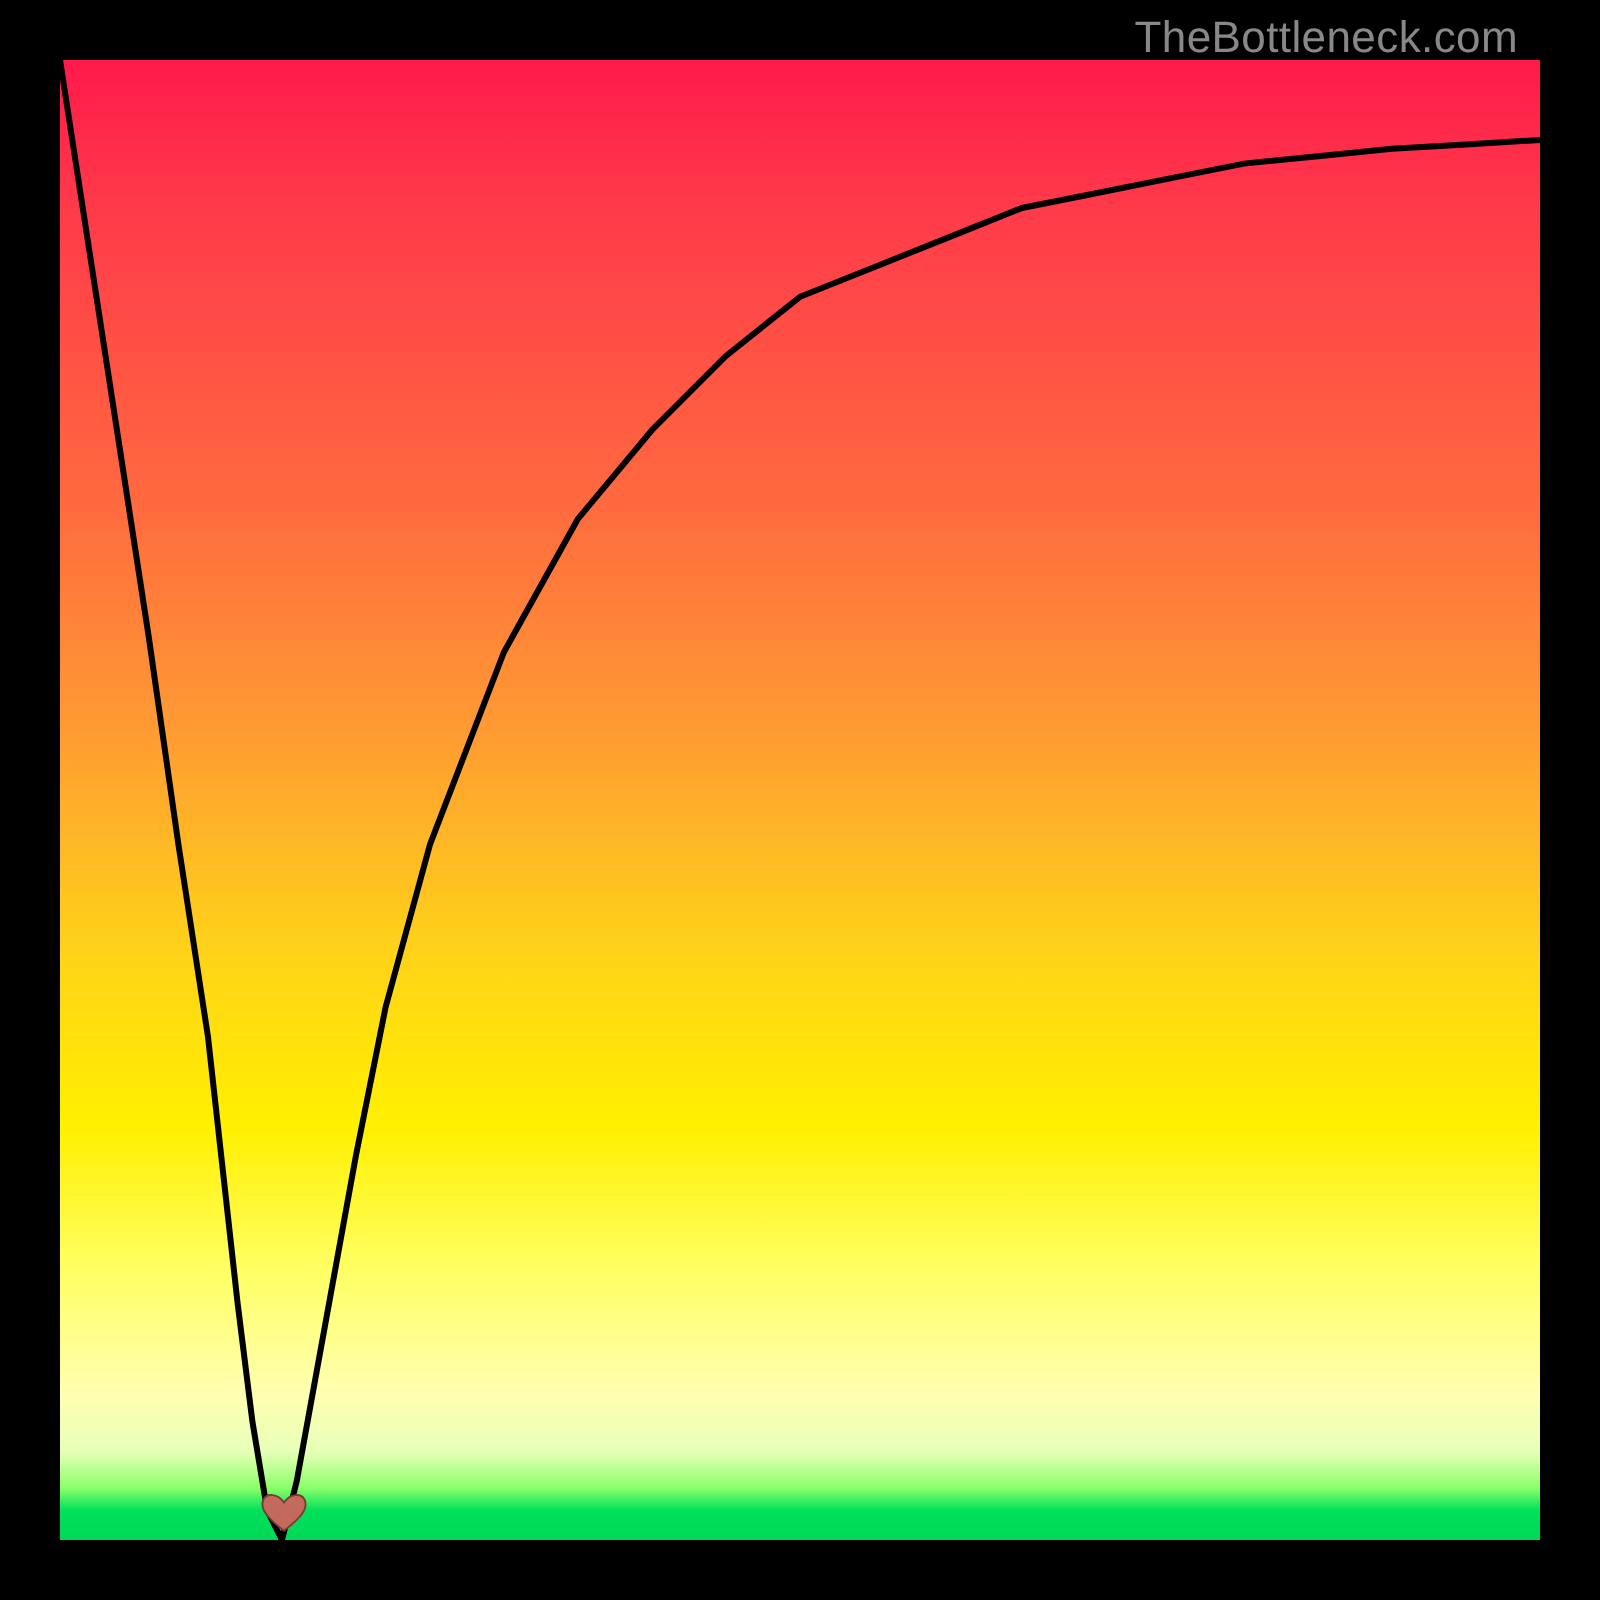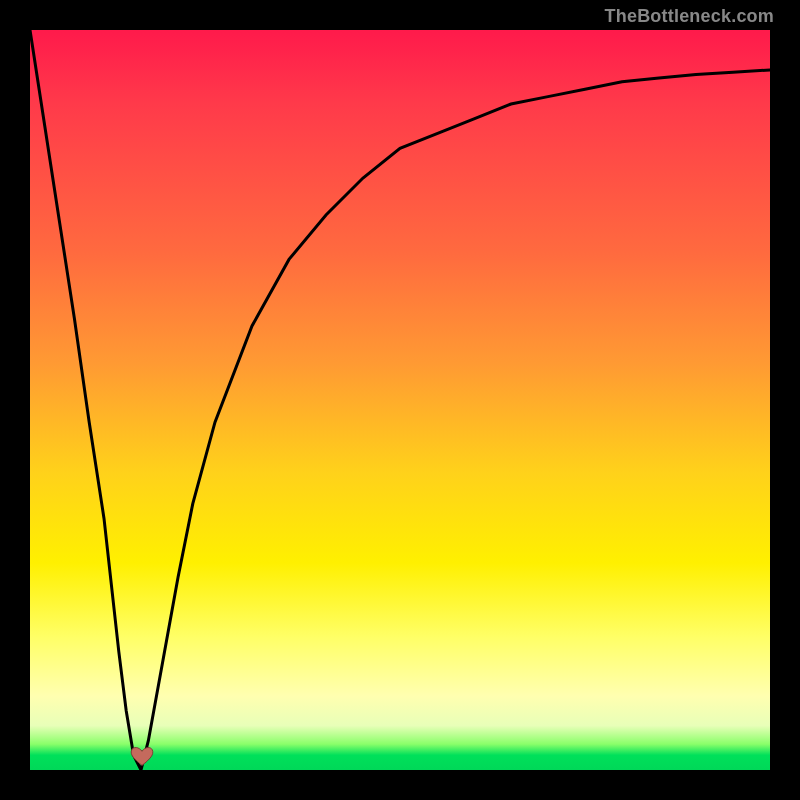--- a/index.html
+++ b/index.html
@@ -36,24 +36,24 @@
         #ffffb0 90%,
         #e8ffb8 94%,
         #8aff6a 96.5%,
         #00e05a 98%,
         #00d858 100%
       );
   }
   .watermark {
     position: absolute;
     top: 6px;
-    right: 26px;
+    right: 41px;
     color: #888;
-    font-size: 18px;
-    font-weight: 700;
+    font-size: 22px;
+    font-weight: 400;
     letter-spacing: 0.2px;
     user-select: none;
   }
   svg.curve {
     position: absolute;
     left: 0;
     top: 0;
     width: 740px;
     height: 740px;
     overflow: visible;

